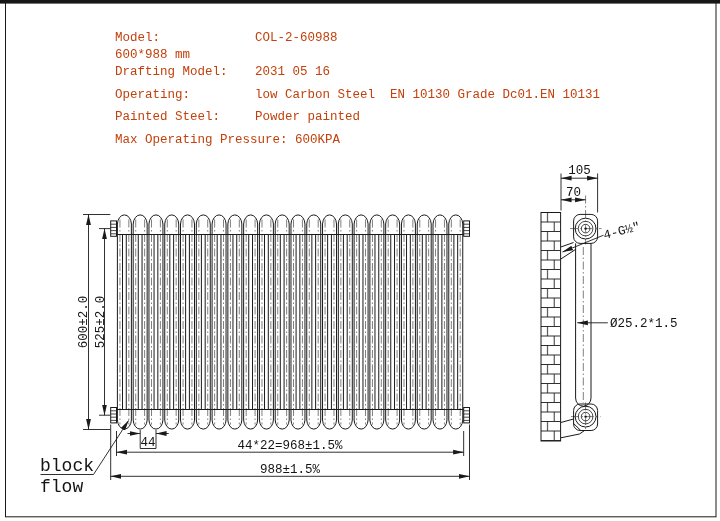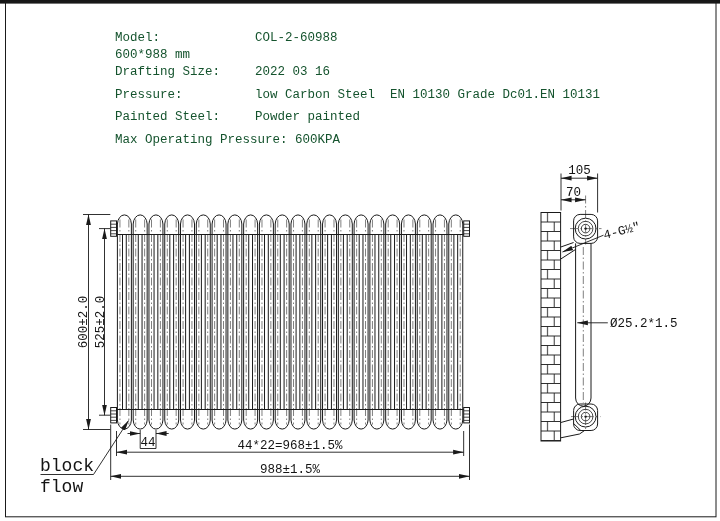--- a/index.html
+++ b/index.html
@@ -1,18 +1,18 @@
 <!DOCTYPE html>
 <html><head>
 <meta charset="utf-8">
 <style>
   html,body{margin:0;padding:0;background:#ffffff;}
   .sheet{
     position:relative;width:720px;height:521px;background:#ffffff;overflow:hidden;
-    font-family:"Liberation Mono", monospace;color:#14532d;
+    font-family:"Liberation Mono", monospace;color:#c2410c;
   }
   .drawing-svg{position:absolute;left:0;top:0;}
   
   .spec-table{position:absolute;left:115px;top:31px;font-size:12.5px;line-height:normal;}
   .spec-row{display:flex;align-items:flex-start;}
   .spec-row{height:17px;}
   .spec-row.tall{height:22.5px;}
   .spec-label{min-width:140px;white-space:pre;}
   .spec-value{white-space:pre;text-align:center;}
   
@@ -30,25 +30,25 @@
 
   <div class="spec-table">
     <div class="spec-row">
       <span class="spec-label">Model:</span>
       <span class="spec-value">COL-2-60988</span>
     </div>
     <div class="spec-row">
       <span class="spec-value">600*988 mm</span>
     </div>
     <div class="spec-row tall">
-      <span class="spec-label">Drafting Size:</span>
-      <span class="spec-value">2022 03 16</span>
+      <span class="spec-label">Drafting Model:</span>
+      <span class="spec-value">2031 05 16</span>
     </div>
     <div class="spec-row tall">
-      <span class="spec-label">Pressure:</span>
+      <span class="spec-label">Operating:</span>
       <span class="spec-value">low Carbon Steel  EN 10130 Grade Dc01.EN 10131</span>
     </div>
     <div class="spec-row tall">
       <span class="spec-label">Painted Steel:</span>
       <span class="spec-value">Powder painted</span>
     </div>
     <div class="spec-row">
       <span class="spec-label">Max Operating Pressure: </span>
       <span class="spec-value">600KPA</span>
     </div>

